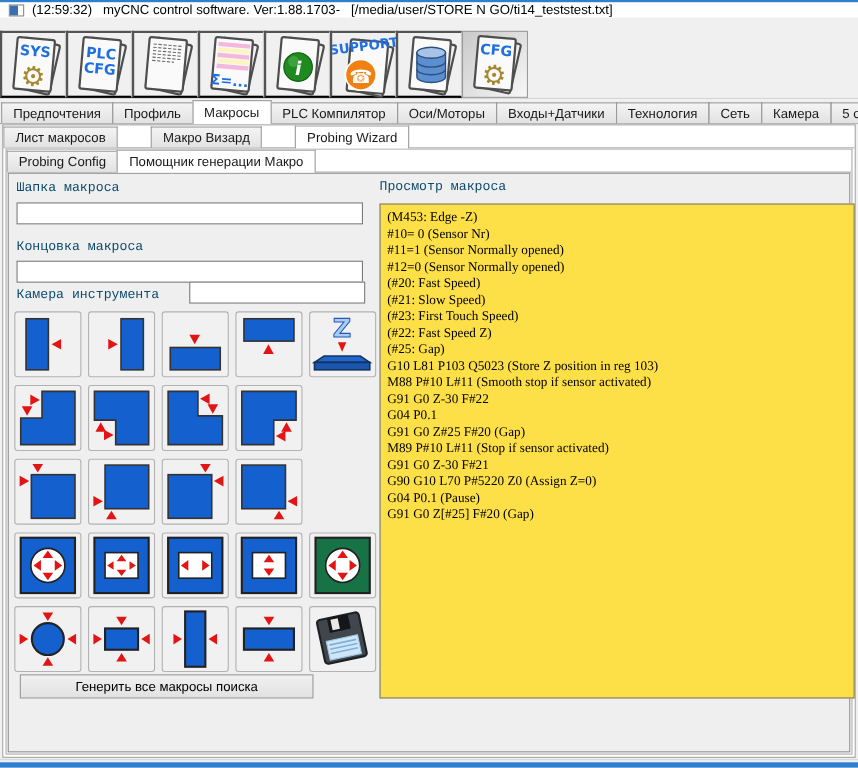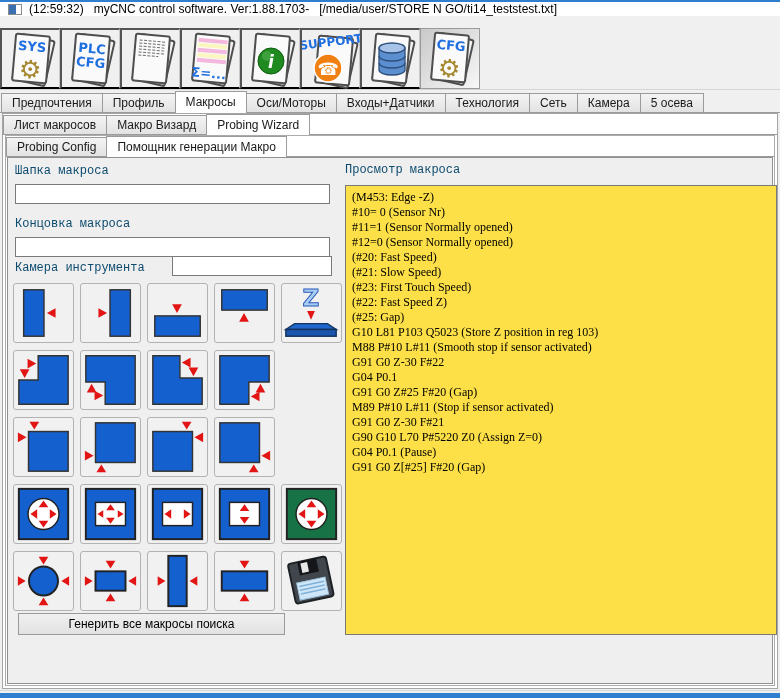--- a/index.html
+++ b/index.html
@@ -32,21 +32,21 @@
          color:#1a1a1a; background:linear-gradient(#f4f4f4,#e2e2e2); border:1px solid #9b9b9b;
          border-bottom:none; white-space:nowrap; cursor:pointer; }
   .tab + .tab { margin-left:-1px; }
   .tab.active { z-index:2; height:22px; line-height:21px; background:#ffffff; }
   .tabs1 { position:absolute; top:91px; left:0; width:780px; height:22px; }
   .tabs1 .tab:first-child { margin-left:1px; }
 
   
   .macro-panel { position:absolute; top:113px; left:2px; right:2px; bottom:9px;
                  background:#ffffff; border:1px solid #a5a5a5; }
-  .tabs2 { position:absolute; top:0; left:0; right:0; height:21px; }
+  .tabs2 { position:absolute; top:0; left:0; right:0; height:21px;gap:31px; }
   .probing-panel { position:absolute; top:21px; left:2px; right:2px; bottom:2px;
                    background:#ffffff; border:1px solid #ababab; }
   .tabs3 { position:absolute; top:0; left:0; right:0; height:21px; }
   .gen-panel { position:absolute; top:21px; left:1px; right:1px; bottom:1px;
                background:#efefef; border:1px solid #909090; }
 
   
   .flabel { position:absolute; font-size:12px; color:#0c4a6e;font-family:Liberation Mono, monospace; }
   .finput { position:absolute; height:20px; border:1px solid #7a7a7a; background:#ffffff;
             font-size:12px; padding:0 4px; font-family:"Liberation Sans",sans-serif; }
@@ -173,20 +173,21 @@
           <text x="29" y="48" text-anchor="middle" font-size="25" fill="#a5882f">⚙</text>
         </g>
       </svg>
     </button>
   </div>
 
   <div class="tabs tabs1">
     <div class="tab">Предпочтения</div>
     <div class="tab">Профиль</div>
     <div class="tab active">Макросы</div>
+    <div class="tab">PLC Компилятор</div>
     <div class="tab">Оси/Моторы</div>
     <div class="tab">Входы+Датчики</div>
     <div class="tab">Технология</div>
     <div class="tab">Сеть</div>
     <div class="tab">Камера</div>
     <div class="tab">5 осева</div>
   </div>
 
   <div class="macro-panel">
     <div class="tabs tabs2">

